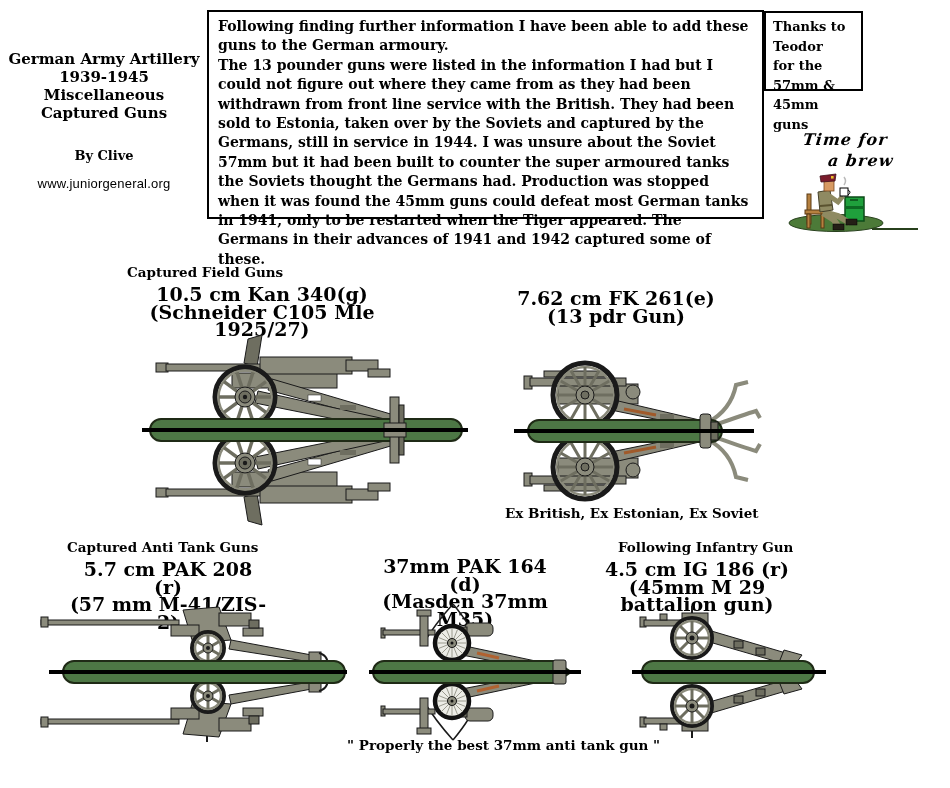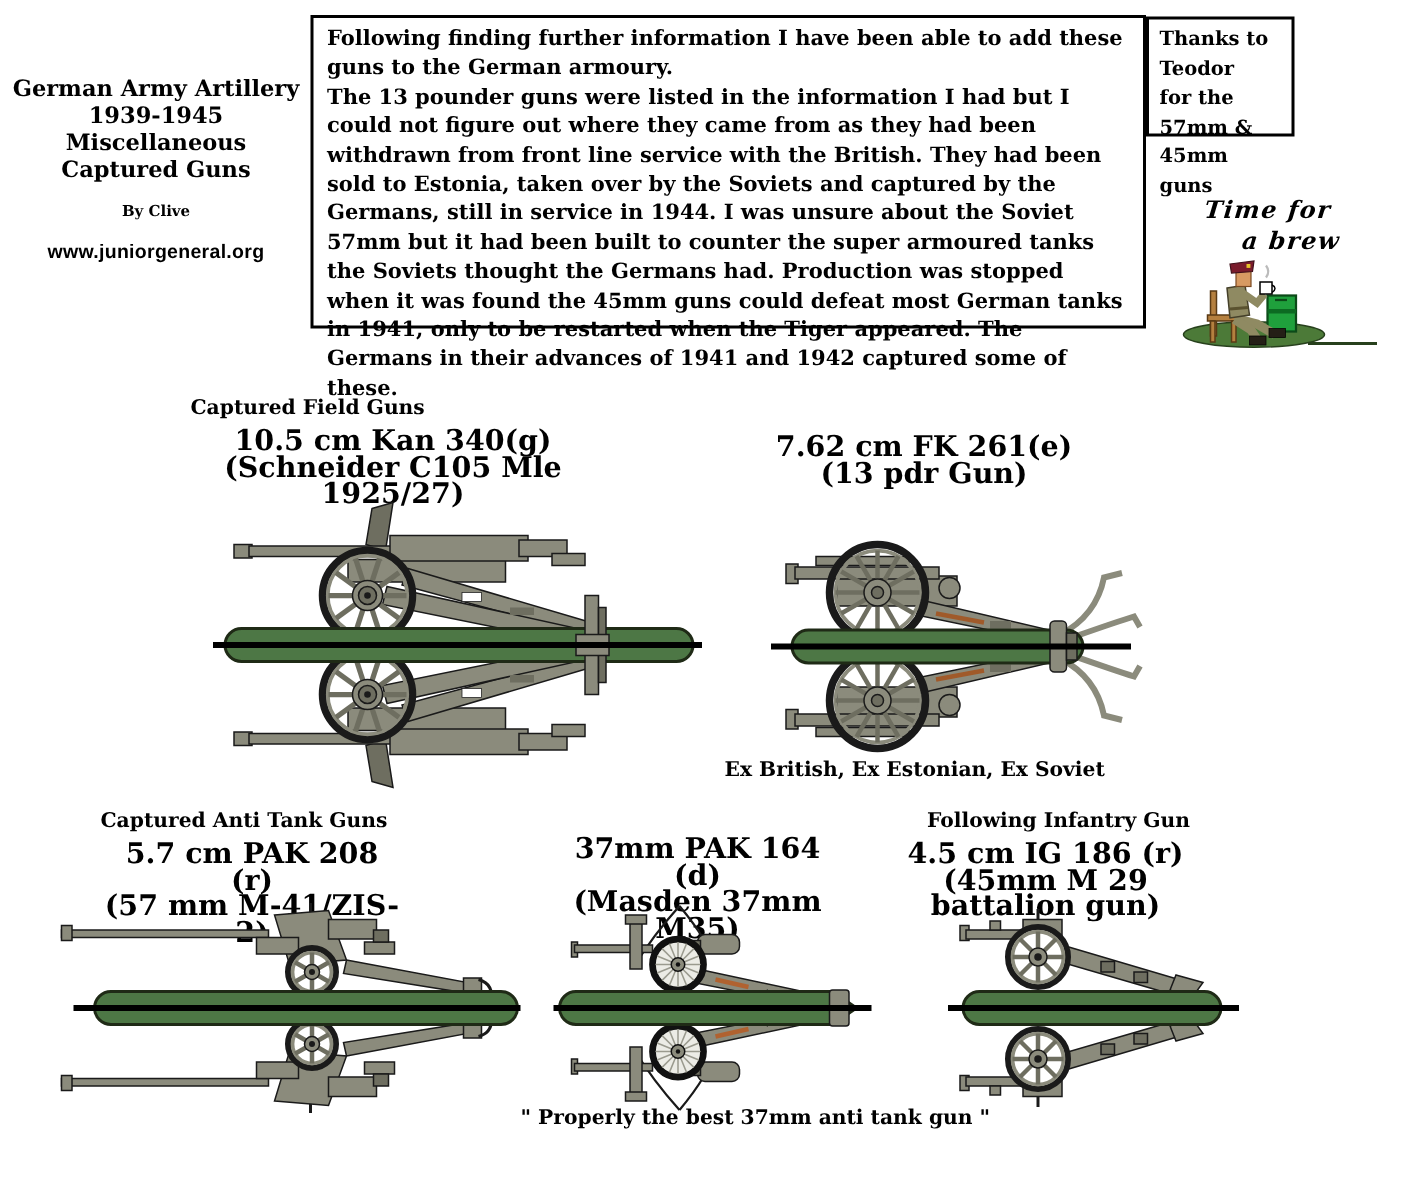--- a/index.html
+++ b/index.html
@@ -3,22 +3,22 @@
 <meta charset="utf-8">
 <style>
   *{margin:0;padding:0;box-sizing:border-box}
   html,body{background:#fff}
   .canvas{position:relative;width:950px;height:788px;background:#ffffff;color:#000;
           font-family:"DejaVu Serif",serif;font-weight:bold;overflow:hidden}
   .abs{position:absolute}
   .center{text-align:center}
 
   .title-line{font-size:15px;line-height:18px}
-  .byline{font-size:10px;margin-top:14px}
-  .website{font-family:"Liberation Sans",sans-serif;font-weight:bold;font-size:13px;margin-top:13px;letter-spacing:.2px}
+  .byline{font-size:13px;margin-top:26px}
+  .website{font-family:"Liberation Sans",sans-serif;font-weight:normal;font-size:13px;margin-top:13px;letter-spacing:.2px}
 
   .intro-box{left:207px;top:10px;width:557px;height:209px;border:2px solid #000;
              padding:5px 9px;font-size:14px;line-height:19.4px}
   .thanks-box{left:764px;top:11px;width:99px;height:80px;border:2px solid #000;
               padding:4px 7px;font-size:13px;line-height:19.5px}
 
   .brew{font-style:italic;font-size:16px;letter-spacing:1px;transform:skewX(-6deg)}
 
   .gun-heading{font-size:13.5px;white-space:nowrap}
   .gun-label{font-size:19px;line-height:17.5px}
@@ -172,21 +172,21 @@
       <circle cx="75" cy="43" r="9" fill="#8b8b7c" stroke="#1a1a1a"></circle>
       <circle cx="75" cy="43" r="4" fill="#6e6e60" stroke="#1a1a1a"></circle>
     </g>
     <use href="#g2f" transform="translate(0,158) scale(1,-1)"></use>
     <rect x="18" y="68" width="194" height="22" rx="11" fill="#4d7745" stroke="#1f2a16" stroke-width="2"></rect>
     <rect x="190" y="62" width="11" height="34" rx="3" fill="#8b8b7c" stroke="#1a1a1a"></rect>
     <rect x="201" y="70" width="7" height="18" fill="#6e6e60" stroke="#1a1a1a"></rect>
     <rect x="4" y="77" width="240" height="4" fill="#000000"></rect>
   </svg>
 
-  <div class="abs center caption" style="left:483px;top:505px;width:230px">Ex British, Ex Estonian, Ex Soviet</div>
+  <div class="abs center caption" style="left:505px;top:505px;width:230px">Ex British, Ex Estonian, Ex Soviet</div>
 
   <div class="abs gun-heading" style="left:67px;top:539px">Captured Anti Tank Guns</div>
   <div class="abs gun-heading" style="left:618px;top:539px">Following Infantry Gun</div>
 
   <div class="abs center gun-label" style="left:68px;top:561px;width:200px">
     <div>5.7 cm PAK 208 (r)</div>
     <div>(57 mm M-41/ZIS-2)</div>
   </div>
   <div class="abs center gun-label" style="left:365px;top:558px;width:200px">
     <div>37mm PAK 164 (d)</div>

